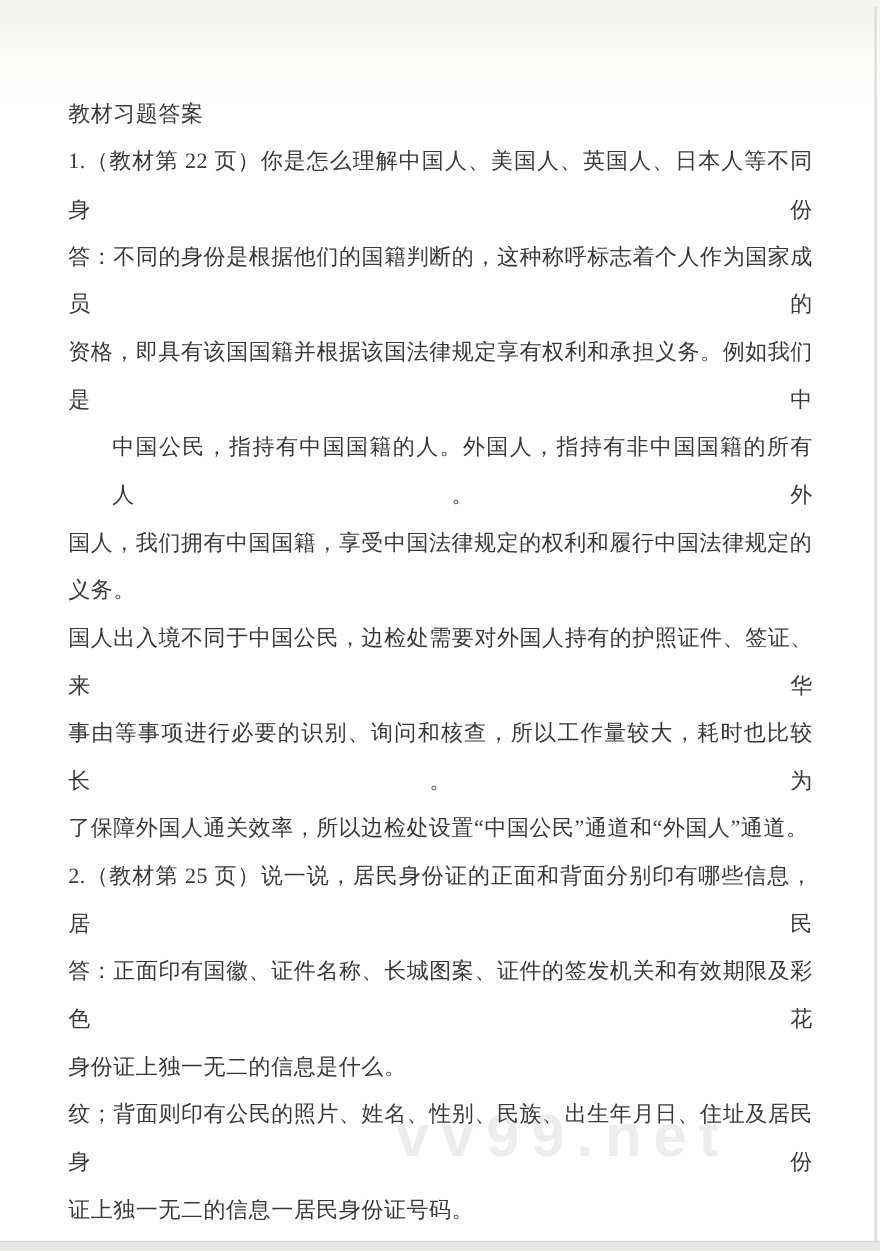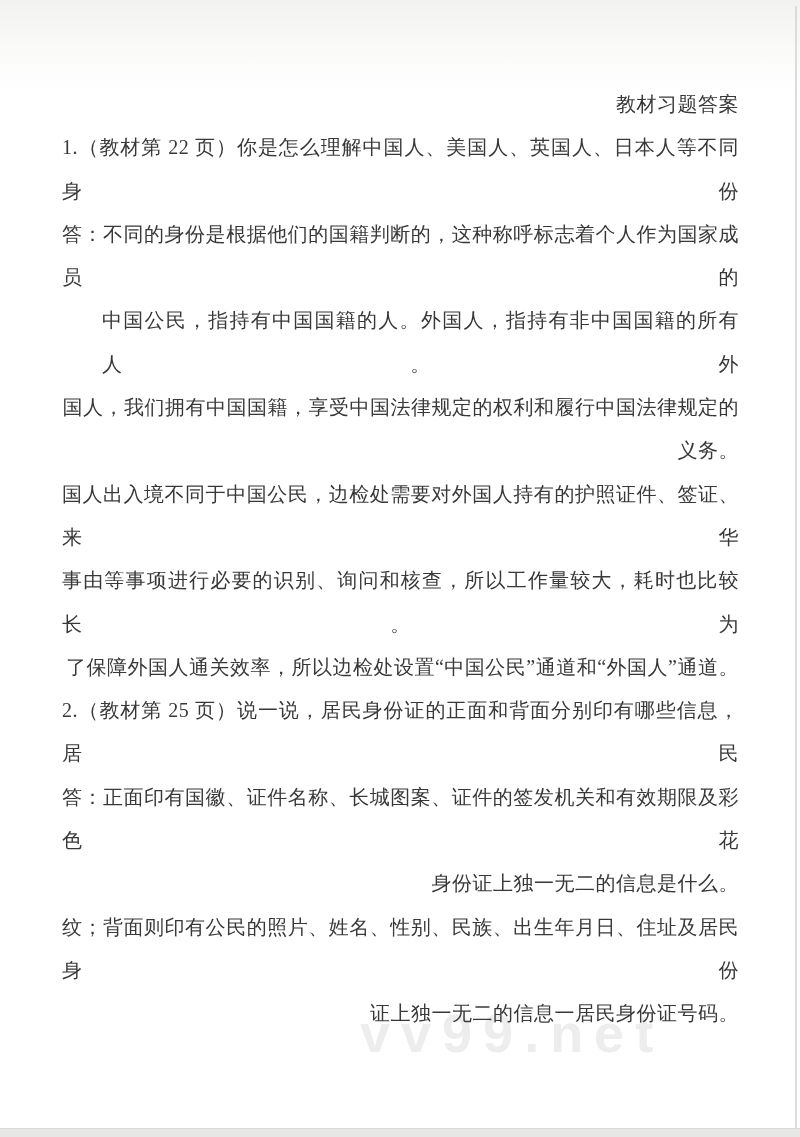--- a/index.html
+++ b/index.html
@@ -24,21 +24,21 @@
     left: 62px;
     top: 83px;
     width: 677px;
     z-index: 2;
   }
   .line {
     margin: 0;
     font-size: 20px;
     line-height: 43.3px;
     color: #383838;
-    text-align: right;
+    text-align: left;
     letter-spacing: 0.5px;
   }
   .j {
     text-align: justify;
     text-align-last: justify;
   }
   .indent {
     padding-left: 40px;
   }
   .watermark {
@@ -79,20 +79,21 @@
 
 <div class="page">
 
   <div class="watermark">vv99.net</div>
 
   <div class="content">
     <p class="line">教材习题答案</p>
 
     <p class="line j">1.（教材第 22 页）你是怎么理解中国人、美国人、英国人、日本人等不同身份</p>
     <p class="line j">答：不同的身份是根据他们的国籍判断的，这种称呼标志着个人作为国家成员的</p>
+    <p class="line j">资格，即具有该国国籍并根据该国法律规定享有权利和承担义务。例如我们是中</p>
     <p class="line j indent">中国公民，指持有中国国籍的人。外国人，指持有非中国国籍的所有人。外</p>
     <p class="line">国人，我们拥有中国国籍，享受中国法律规定的权利和履行中国法律规定的义务。</p>
     <p class="line j">国人出入境不同于中国公民，边检处需要对外国人持有的护照证件、签证、来华</p>
     <p class="line j">事由等事项进行必要的识别、询问和核查，所以工作量较大，耗时也比较长。为</p>
     <p class="line">了保障外国人通关效率，所以边检处设置“中国公民”通道和“外国人”通道。</p>
     <p class="line j">2.（教材第 25 页）说一说，居民身份证的正面和背面分别印有哪些信息，居民</p>
     <p class="line j">答：正面印有国徽、证件名称、长城图案、证件的签发机关和有效期限及彩色花</p>
     <p class="line">身份证上独一无二的信息是什么。</p>
     <p class="line j">纹；背面则印有公民的照片、姓名、性别、民族、出生年月日、住址及居民身份</p>
     <p class="line">证上独一无二的信息一居民身份证号码。</p>

